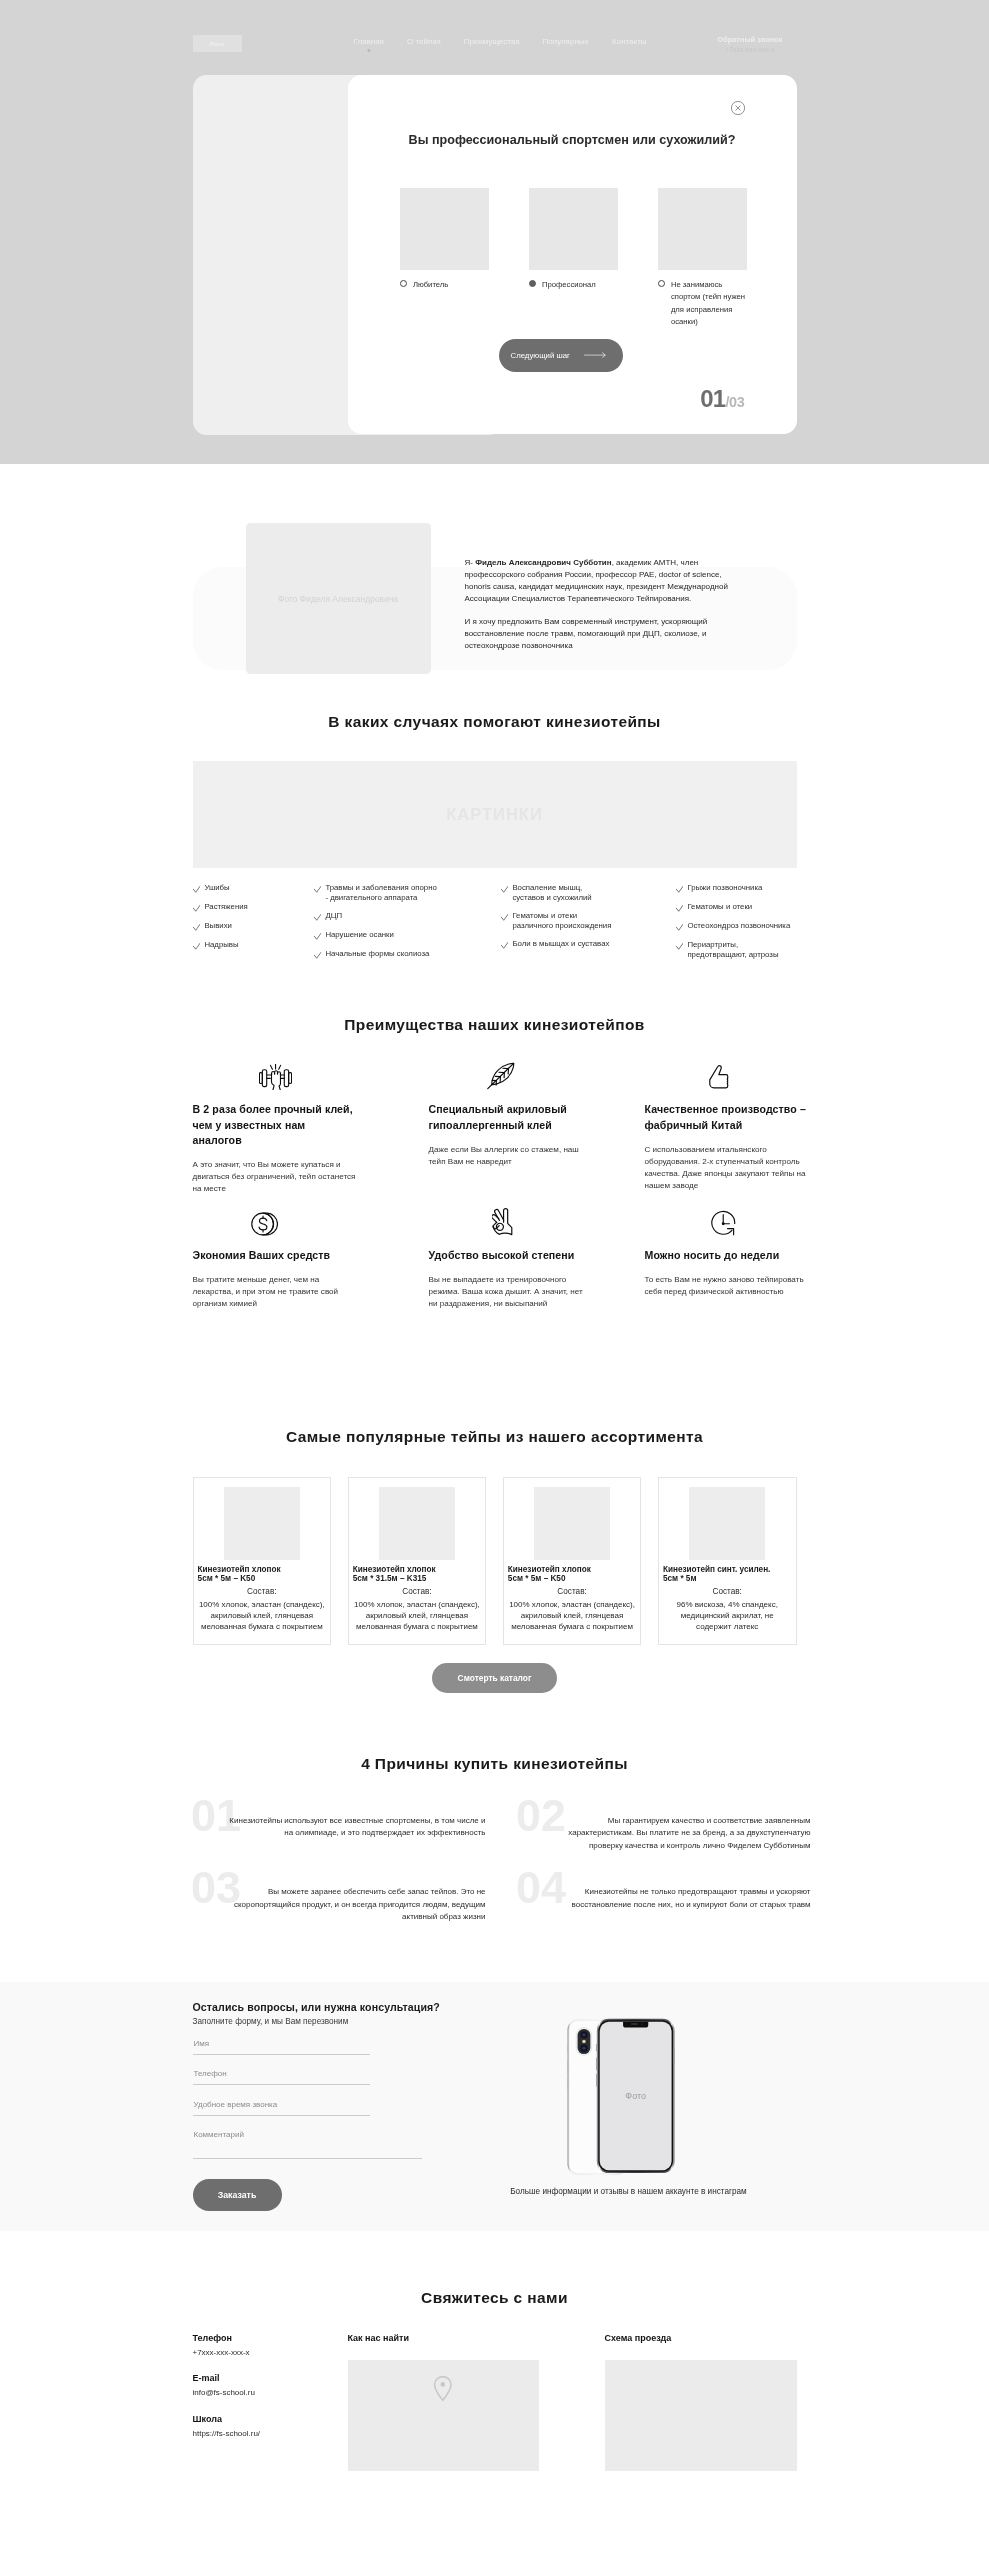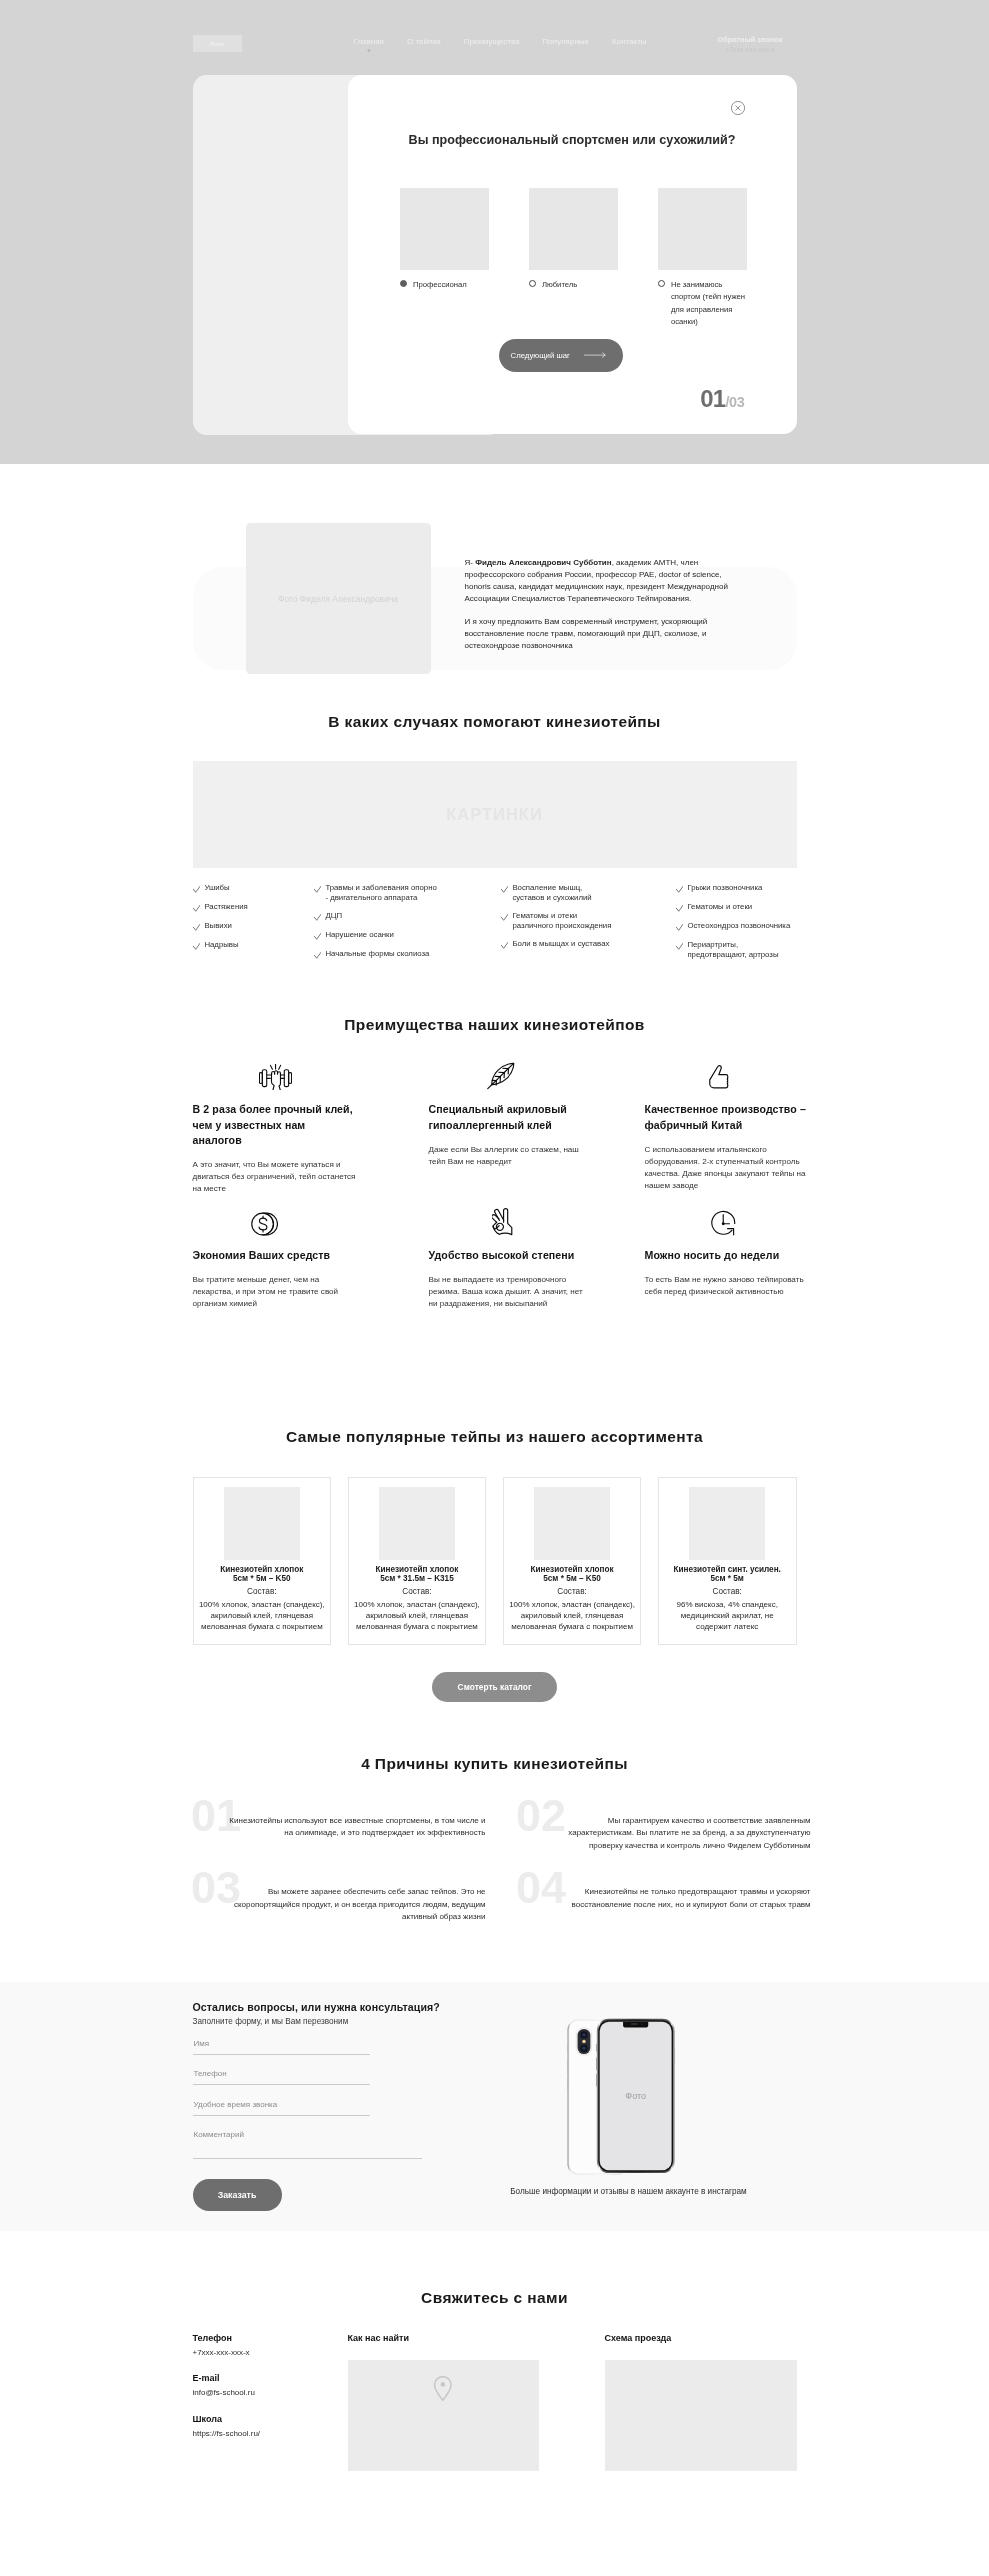--- a/index.html
+++ b/index.html
@@ -134,25 +134,25 @@
     display:flex; align-items:center; justify-content:center; cursor:pointer;
   }
   .banner-btn span { color:#fff; font-size:8.8px; font-weight:bold; }
 
   
   .pop { width:604px; margin:0 auto; position:relative; height:337px;}
   .pop .sec-title { padding-top:60px; }
   .pop-grid { display:flex; gap:16.5px; margin-top:32px;}
   .pcard { width:139px; height:168px; border:0.5px solid #e4e4e4; background:#fff; padding:9.3px 4.1px 0; }
   .pcard .pimg { width:76px; height:73px; background:#ededed; margin:0 auto; }
-  .pcard .pname { text-align:center; font-size:8.2px; font-weight:bold; color:#1d1d1d; margin-top:6.2px; line-height:8.8px;}
+  .pcard .pname { text-align:left; font-size:8.2px; font-weight:bold; color:#1d1d1d; margin-top:6.2px; line-height:8.8px;}
   .pcard .psub { text-align:center; font-size:8.2px; color:#2a2a2a; margin-top:4.6px; line-height:8.8px;}
   .pcard .pdesc { text-align:center; font-size:8px; color:#2a2a2a; margin-top:3.1px; line-height:10.8px;}
   .pop-btn {
-    margin:27px auto 0; width:125px; height:30px; background:#8d8d8d; border-radius:15px;
+    margin:18px auto 0; width:125px; height:30px; background:#8d8d8d; border-radius:15px;
     display:flex; align-items:center; justify-content:center; cursor:pointer;
   }
   .pop-btn span { color:#fff; font-size:8.4px; font-weight:bold; }
 
   
   .reasons { width:604px; margin:0 auto; position:relative; height:276px;}
   .reasons .sec-title { padding-top:50px; }
   .rgrid { position:relative; }
   .ritem { position:absolute; width:294px; }
   .ritem:nth-child(1){ left:0; top:21.6px; }
@@ -226,29 +226,29 @@
           <svg width="14" height="14" viewBox="0 0 27 27">
             <circle cx="13.5" cy="13.5" r="12.8" fill="none" stroke="#6b6b6b" stroke-width="1.4"></circle>
             <path d="M9.3 9.3 L17.7 17.7 M17.7 9.3 L9.3 17.7" stroke="#6b6b6b" stroke-width="1.4" fill="none" stroke-linecap="round"></path>
           </svg>
         </div>
         <div class="q-title">Вы профессиональный спортсмен или сухожилий?</div>
         <div class="options">
           <div class="opt">
             <div class="thumb"></div>
             <div class="optrow">
-              <div class="radio sel"></div>
-              <div class="olabel">Профессионал</div>
+              <div class="radio"></div>
+              <div class="olabel">Любитель</div>
             </div>
           </div>
           <div class="opt">
             <div class="thumb"></div>
             <div class="optrow">
-              <div class="radio"></div>
-              <div class="olabel">Любитель</div>
+              <div class="radio sel"></div>
+              <div class="olabel">Профессионал</div>
             </div>
           </div>
           <div class="opt">
             <div class="thumb"></div>
             <div class="optrow">
               <div class="radio"></div>
               <div class="olabel">Не занимаюсь спортом (тейп нужен для исправления осанки)</div>
             </div>
           </div>
         </div>

